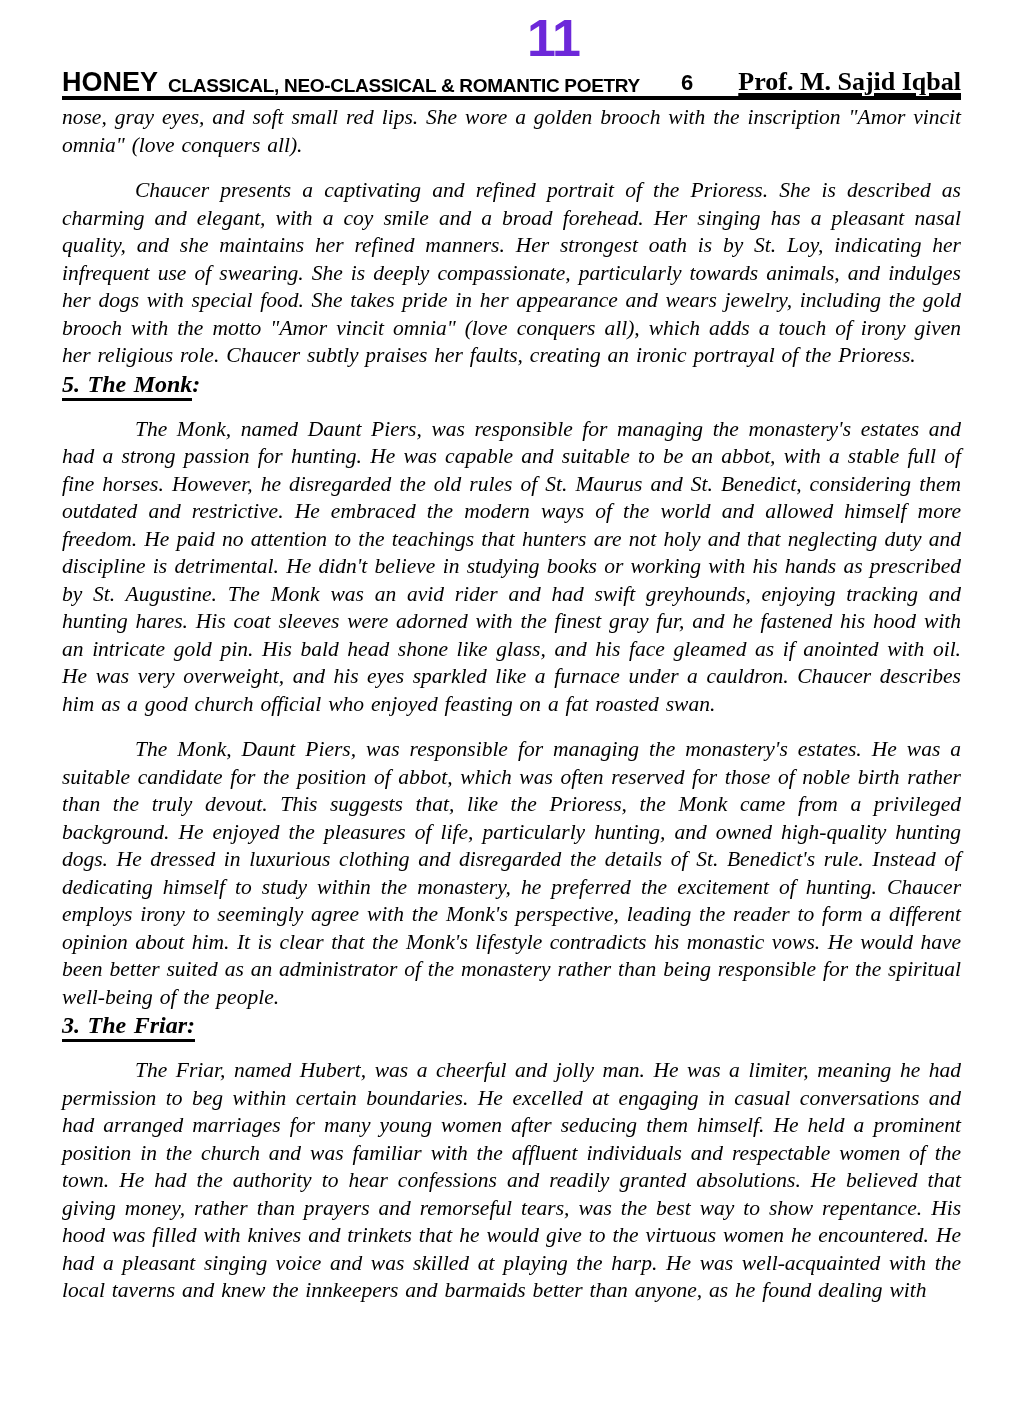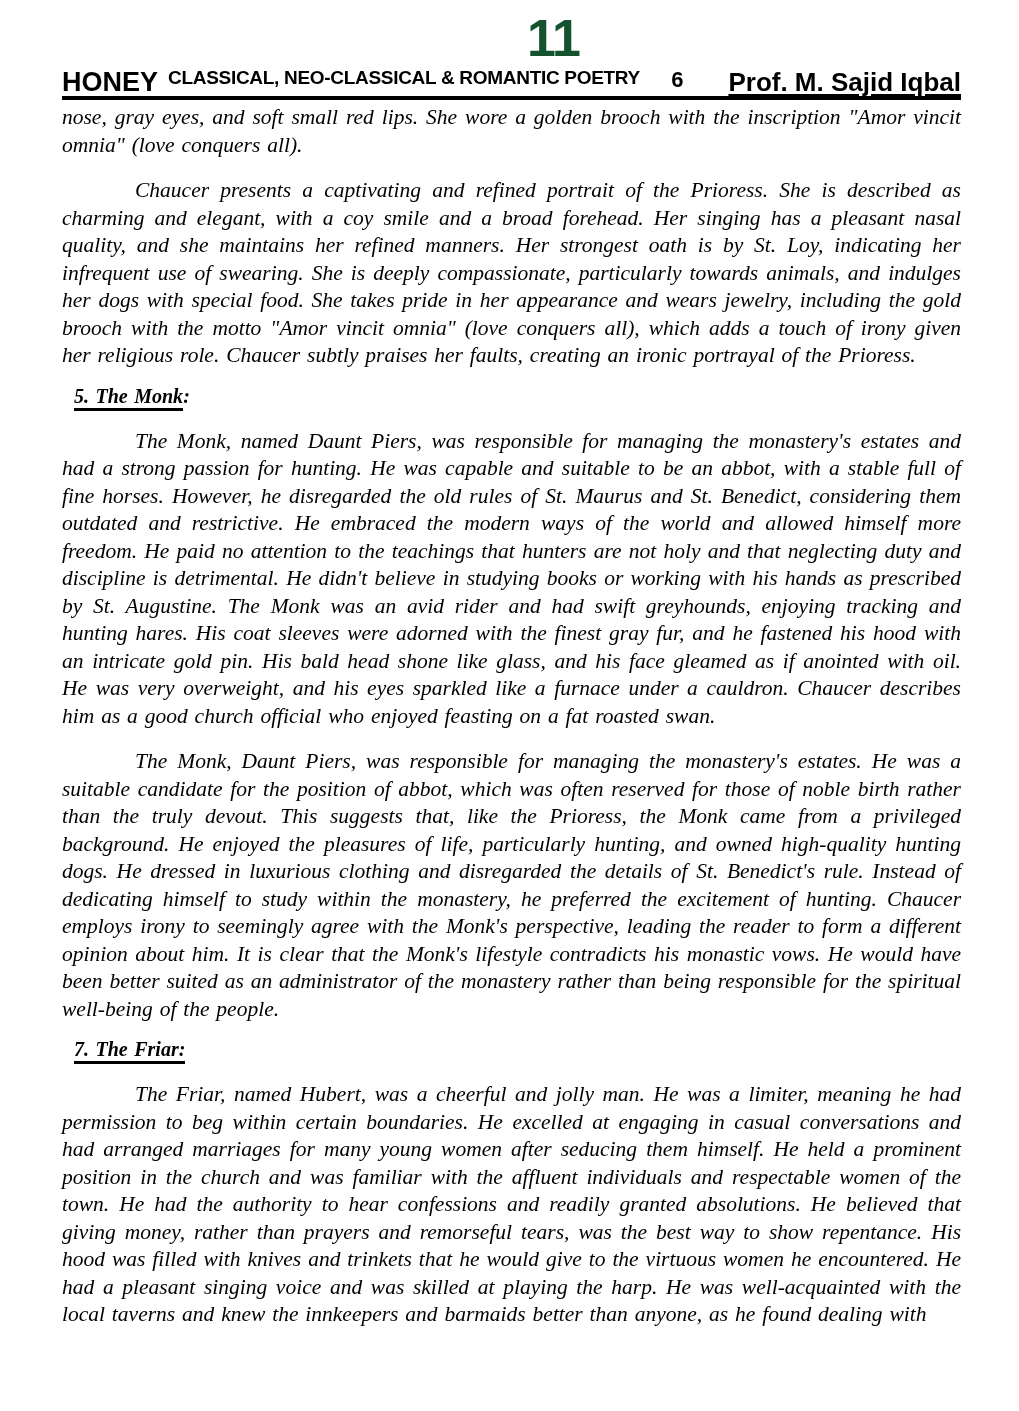--- a/index.html
+++ b/index.html
@@ -18,20 +18,21 @@
     text-indent: 88px;
     font-family: "Liberation Sans", sans-serif;
     font-weight: 700;
     font-size: 52px;
     line-height: 56px;
     letter-spacing: -1px;
   }
   .header {
     margin: 2px 58px 0 62px;
     display: flex;
+    align-items: flex-end;
     border-bottom: 4px solid #000;
     font-family: "Liberation Sans", sans-serif;
     font-weight: 700;
     white-space: nowrap;
   }
   .brand {
     font-size: 27px;
     line-height: 28px;
   }
   .htitle {
@@ -46,49 +47,50 @@
     line-height: 24px;
     margin-right: 45px;
     padding-bottom: 1px;
   }
   .author {
     font-size: 26px;
     line-height: 28px;
     text-decoration: underline;
     text-decoration-thickness: 3px;
     text-underline-offset: 3px;
+    font-family: Liberation Serif, serif;
   }
   .content {
     margin: 4px 58px 0 62px;
     font-size: 21.5px;
     line-height: 27.5px;
     text-align: justify;
     word-spacing: 1.5px;
     font-style: italic;
   }
   .content p { margin: 0; }
   .content p.indent { text-indent: 73px; margin-top: 18px; }
   h2.section {
-    margin: 12px;
-    font-size: 20px;
+    margin: 0;
+    font-size: 24px;
     line-height: 28px;
     font-weight: 700;
     text-align: left;
   }
   h2.section .hu {
     border-bottom: 3px solid #000;
     padding-bottom: 1px;
   }
 </style>
 </head>
 <body>
 
 <div class="page">
 
-  <div class="pageno" style="color: #14532d;">11</div>
+  <div class="pageno" style="color: #6d28d9;">11</div>
 
   <div class="header">
     <span class="brand">HONEY</span>
     <span class="htitle">CLASSICAL, NEO-CLASSICAL &amp; ROMANTIC POETRY</span>
     <span class="hspacer"></span>
     <span class="pageref">6</span>
     <span class="author">Prof. M. Sajid Iqbal</span>
   </div>
 
   <div class="content">
@@ -96,19 +98,19 @@
     <p>nose, gray eyes, and soft small red lips. She wore a golden brooch with the inscription "Amor vincit omnia" (love conquers all).</p>
 
     <p class="indent">Chaucer presents a captivating and refined portrait of the Prioress. She is described as charming and elegant, with a coy smile and a broad forehead. Her singing has a pleasant nasal quality, and she maintains her refined manners. Her strongest oath is by St. Loy, indicating her infrequent use of swearing. She is deeply compassionate, particularly towards animals, and indulges her dogs with special food. She takes pride in her appearance and wears jewelry, including the gold brooch with the motto "Amor vincit omnia" (love conquers all), which adds a touch of irony given her religious role. Chaucer subtly praises her faults, creating an ironic portrayal of the Prioress.</p>
 
     <h2 class="section"><span class="hu">5. The Monk</span><span>:</span></h2>
 
     <p class="indent">The Monk, named Daunt Piers, was responsible for managing the monastery's estates and had a strong passion for hunting. He was capable and suitable to be an abbot, with a stable full of fine horses. However, he disregarded the old rules of St. Maurus and St. Benedict, considering them outdated and restrictive. He embraced the modern ways of the world and allowed himself more freedom. He paid no attention to the teachings that hunters are not holy and that neglecting duty and discipline is detrimental. He didn't believe in studying books or working with his hands as prescribed by St. Augustine. The Monk was an avid rider and had swift greyhounds, enjoying tracking and hunting hares. His coat sleeves were adorned with the finest gray fur, and he fastened his hood with an intricate gold pin. His bald head shone like glass, and his face gleamed as if anointed with oil. He was very overweight, and his eyes sparkled like a furnace under a cauldron. Chaucer describes him as a good church official who enjoyed feasting on a fat roasted swan.</p>
 
     <p class="indent">The Monk, Daunt Piers, was responsible for managing the monastery's estates. He was a suitable candidate for the position of abbot, which was often reserved for those of noble birth rather than the truly devout. This suggests that, like the Prioress, the Monk came from a privileged background. He enjoyed the pleasures of life, particularly hunting, and owned high-quality hunting dogs. He dressed in luxurious clothing and disregarded the details of St. Benedict's rule. Instead of dedicating himself to study within the monastery, he preferred the excitement of hunting. Chaucer employs irony to seemingly agree with the Monk's perspective, leading the reader to form a different opinion about him. It is clear that the Monk's lifestyle contradicts his monastic vows. He would have been better suited as an administrator of the monastery rather than being responsible for the spiritual well-being of the people.</p>
 
-    <h2 class="section"><span class="hu">7. The Friar:</span><span></span></h2>
+    <h2 class="section"><span class="hu">3. The Friar:</span><span></span></h2>
 
     <p class="indent">The Friar, named Hubert, was a cheerful and jolly man. He was a limiter, meaning he had permission to beg within certain boundaries. He excelled at engaging in casual conversations and had arranged marriages for many young women after seducing them himself. He held a prominent position in the church and was familiar with the affluent individuals and respectable women of the town. He had the authority to hear confessions and readily granted absolutions. He believed that giving money, rather than prayers and remorseful tears, was the best way to show repentance. His hood was filled with knives and trinkets that he would give to the virtuous women he encountered. He had a pleasant singing voice and was skilled at playing the harp. He was well-acquainted with the local taverns and knew the innkeepers and barmaids better than anyone, as he found dealing with</p>
 
   </div>
 
 </div>
 
 </body></html>

